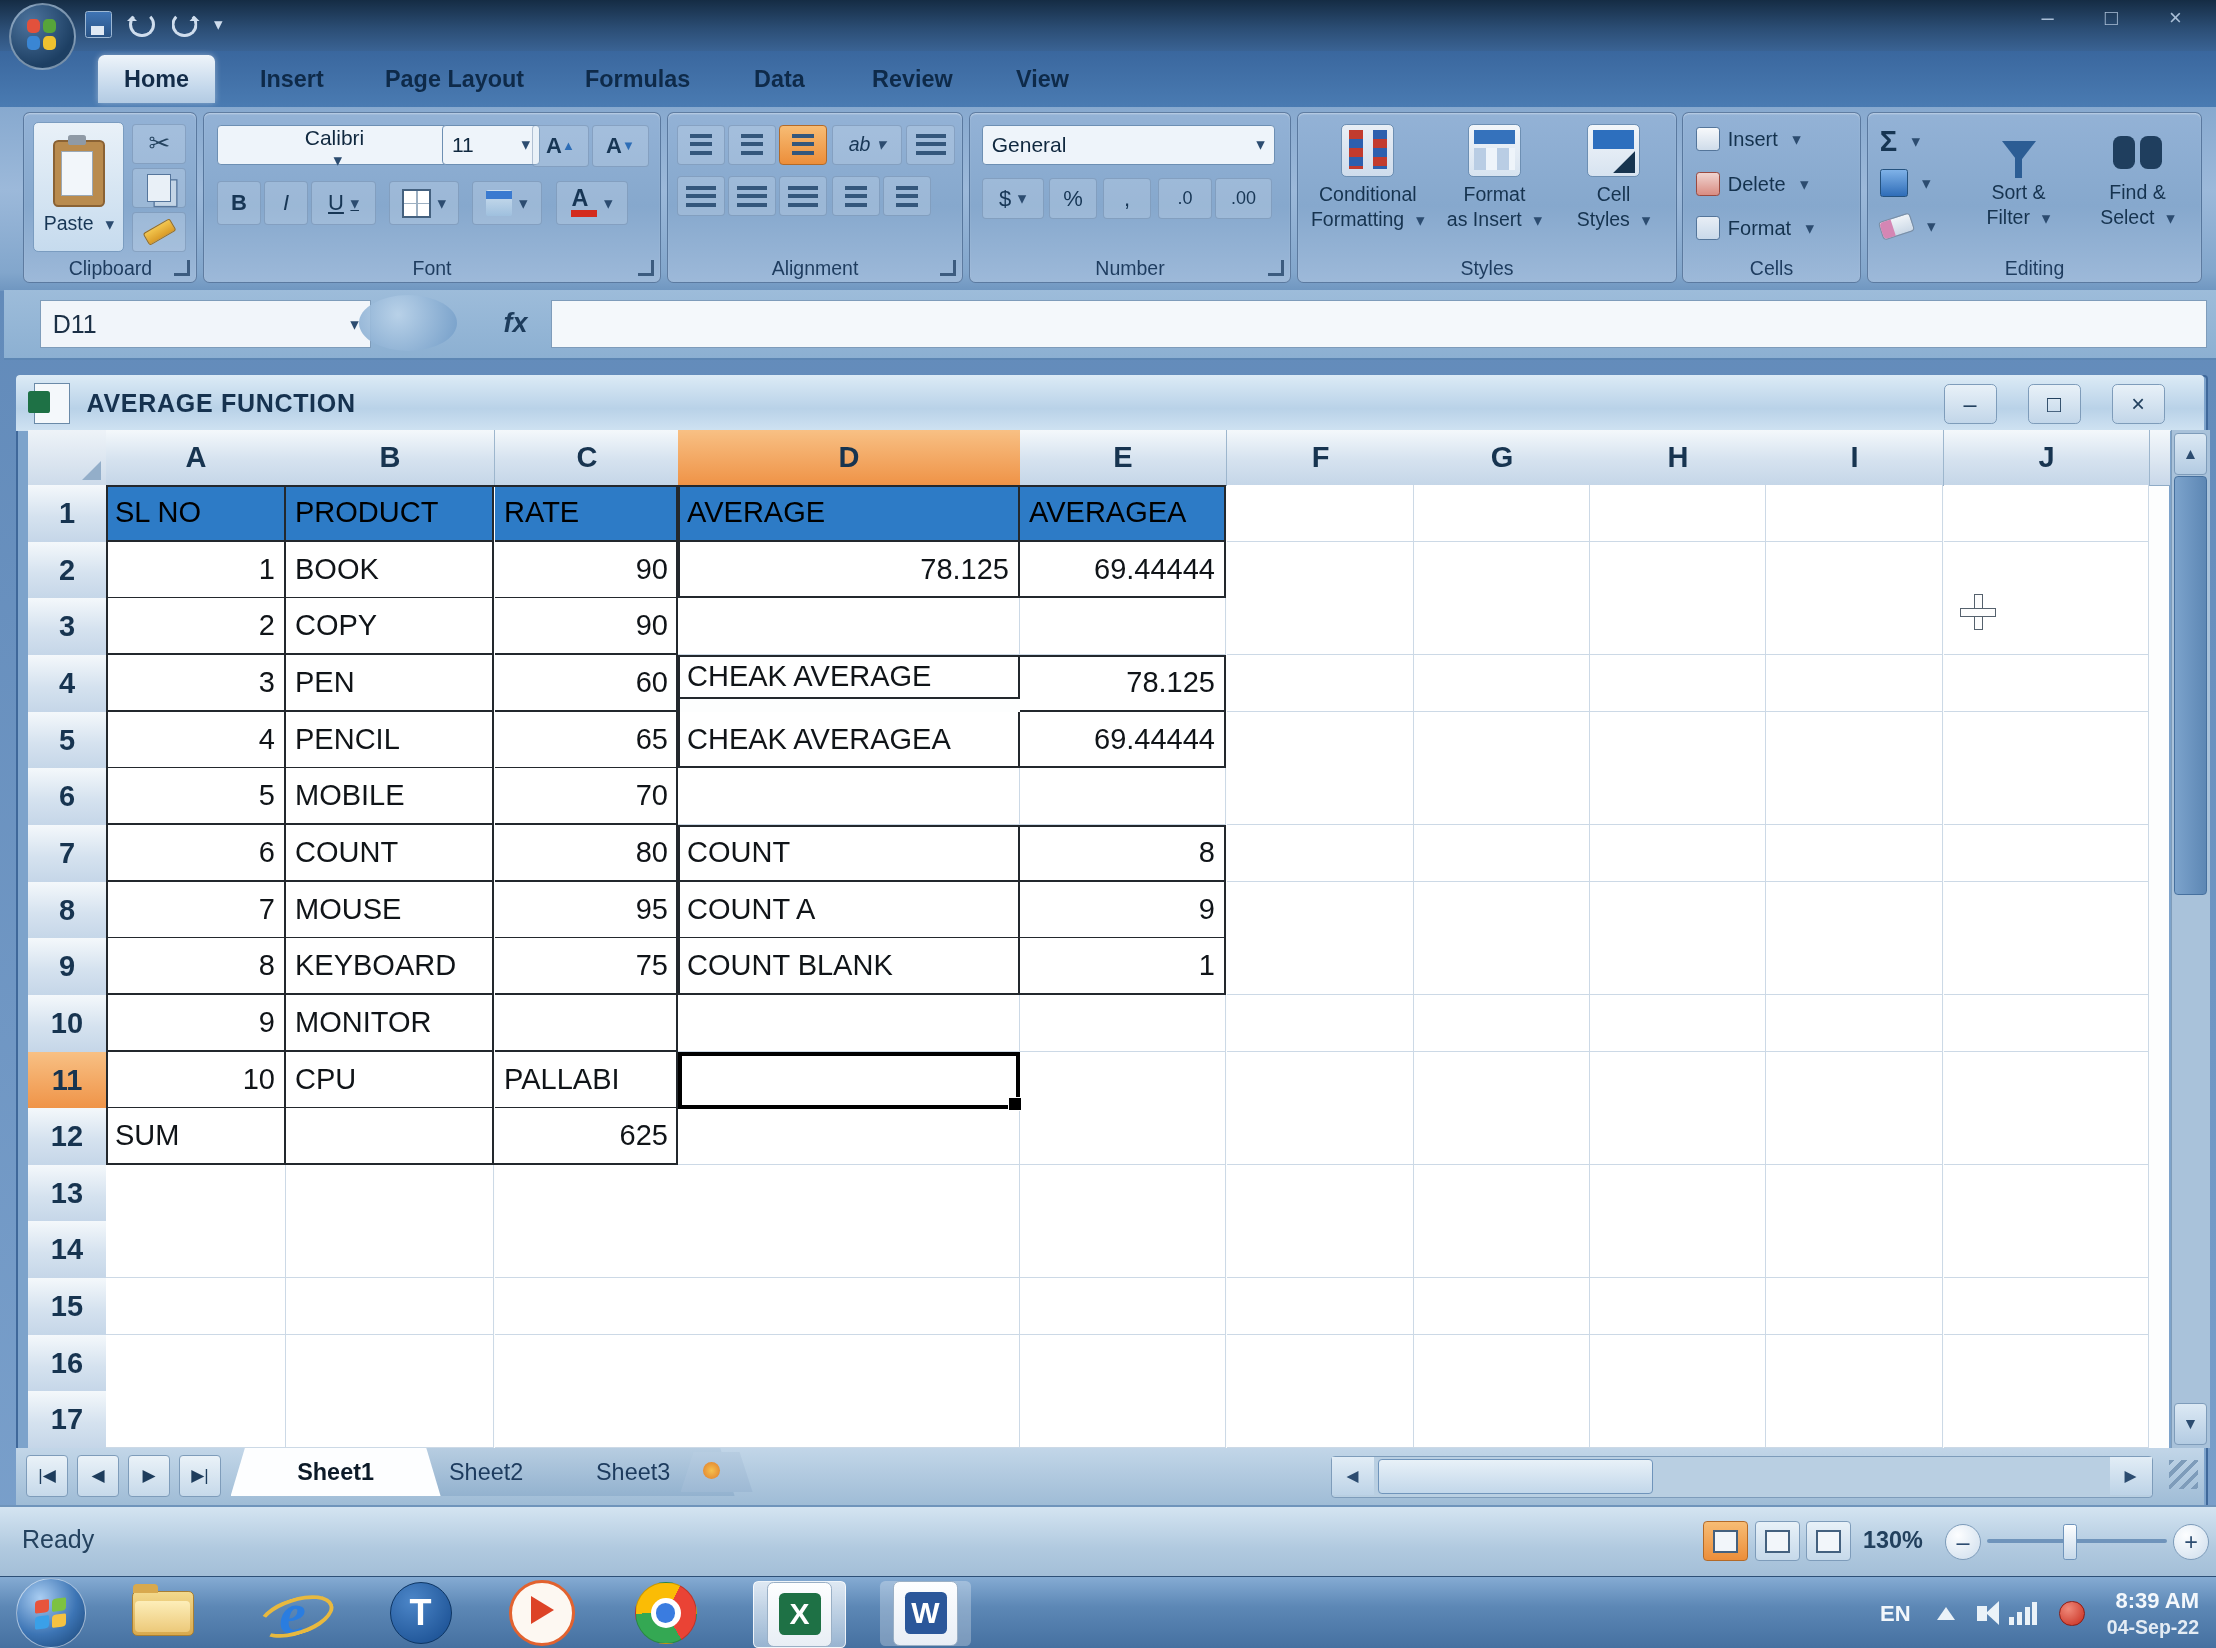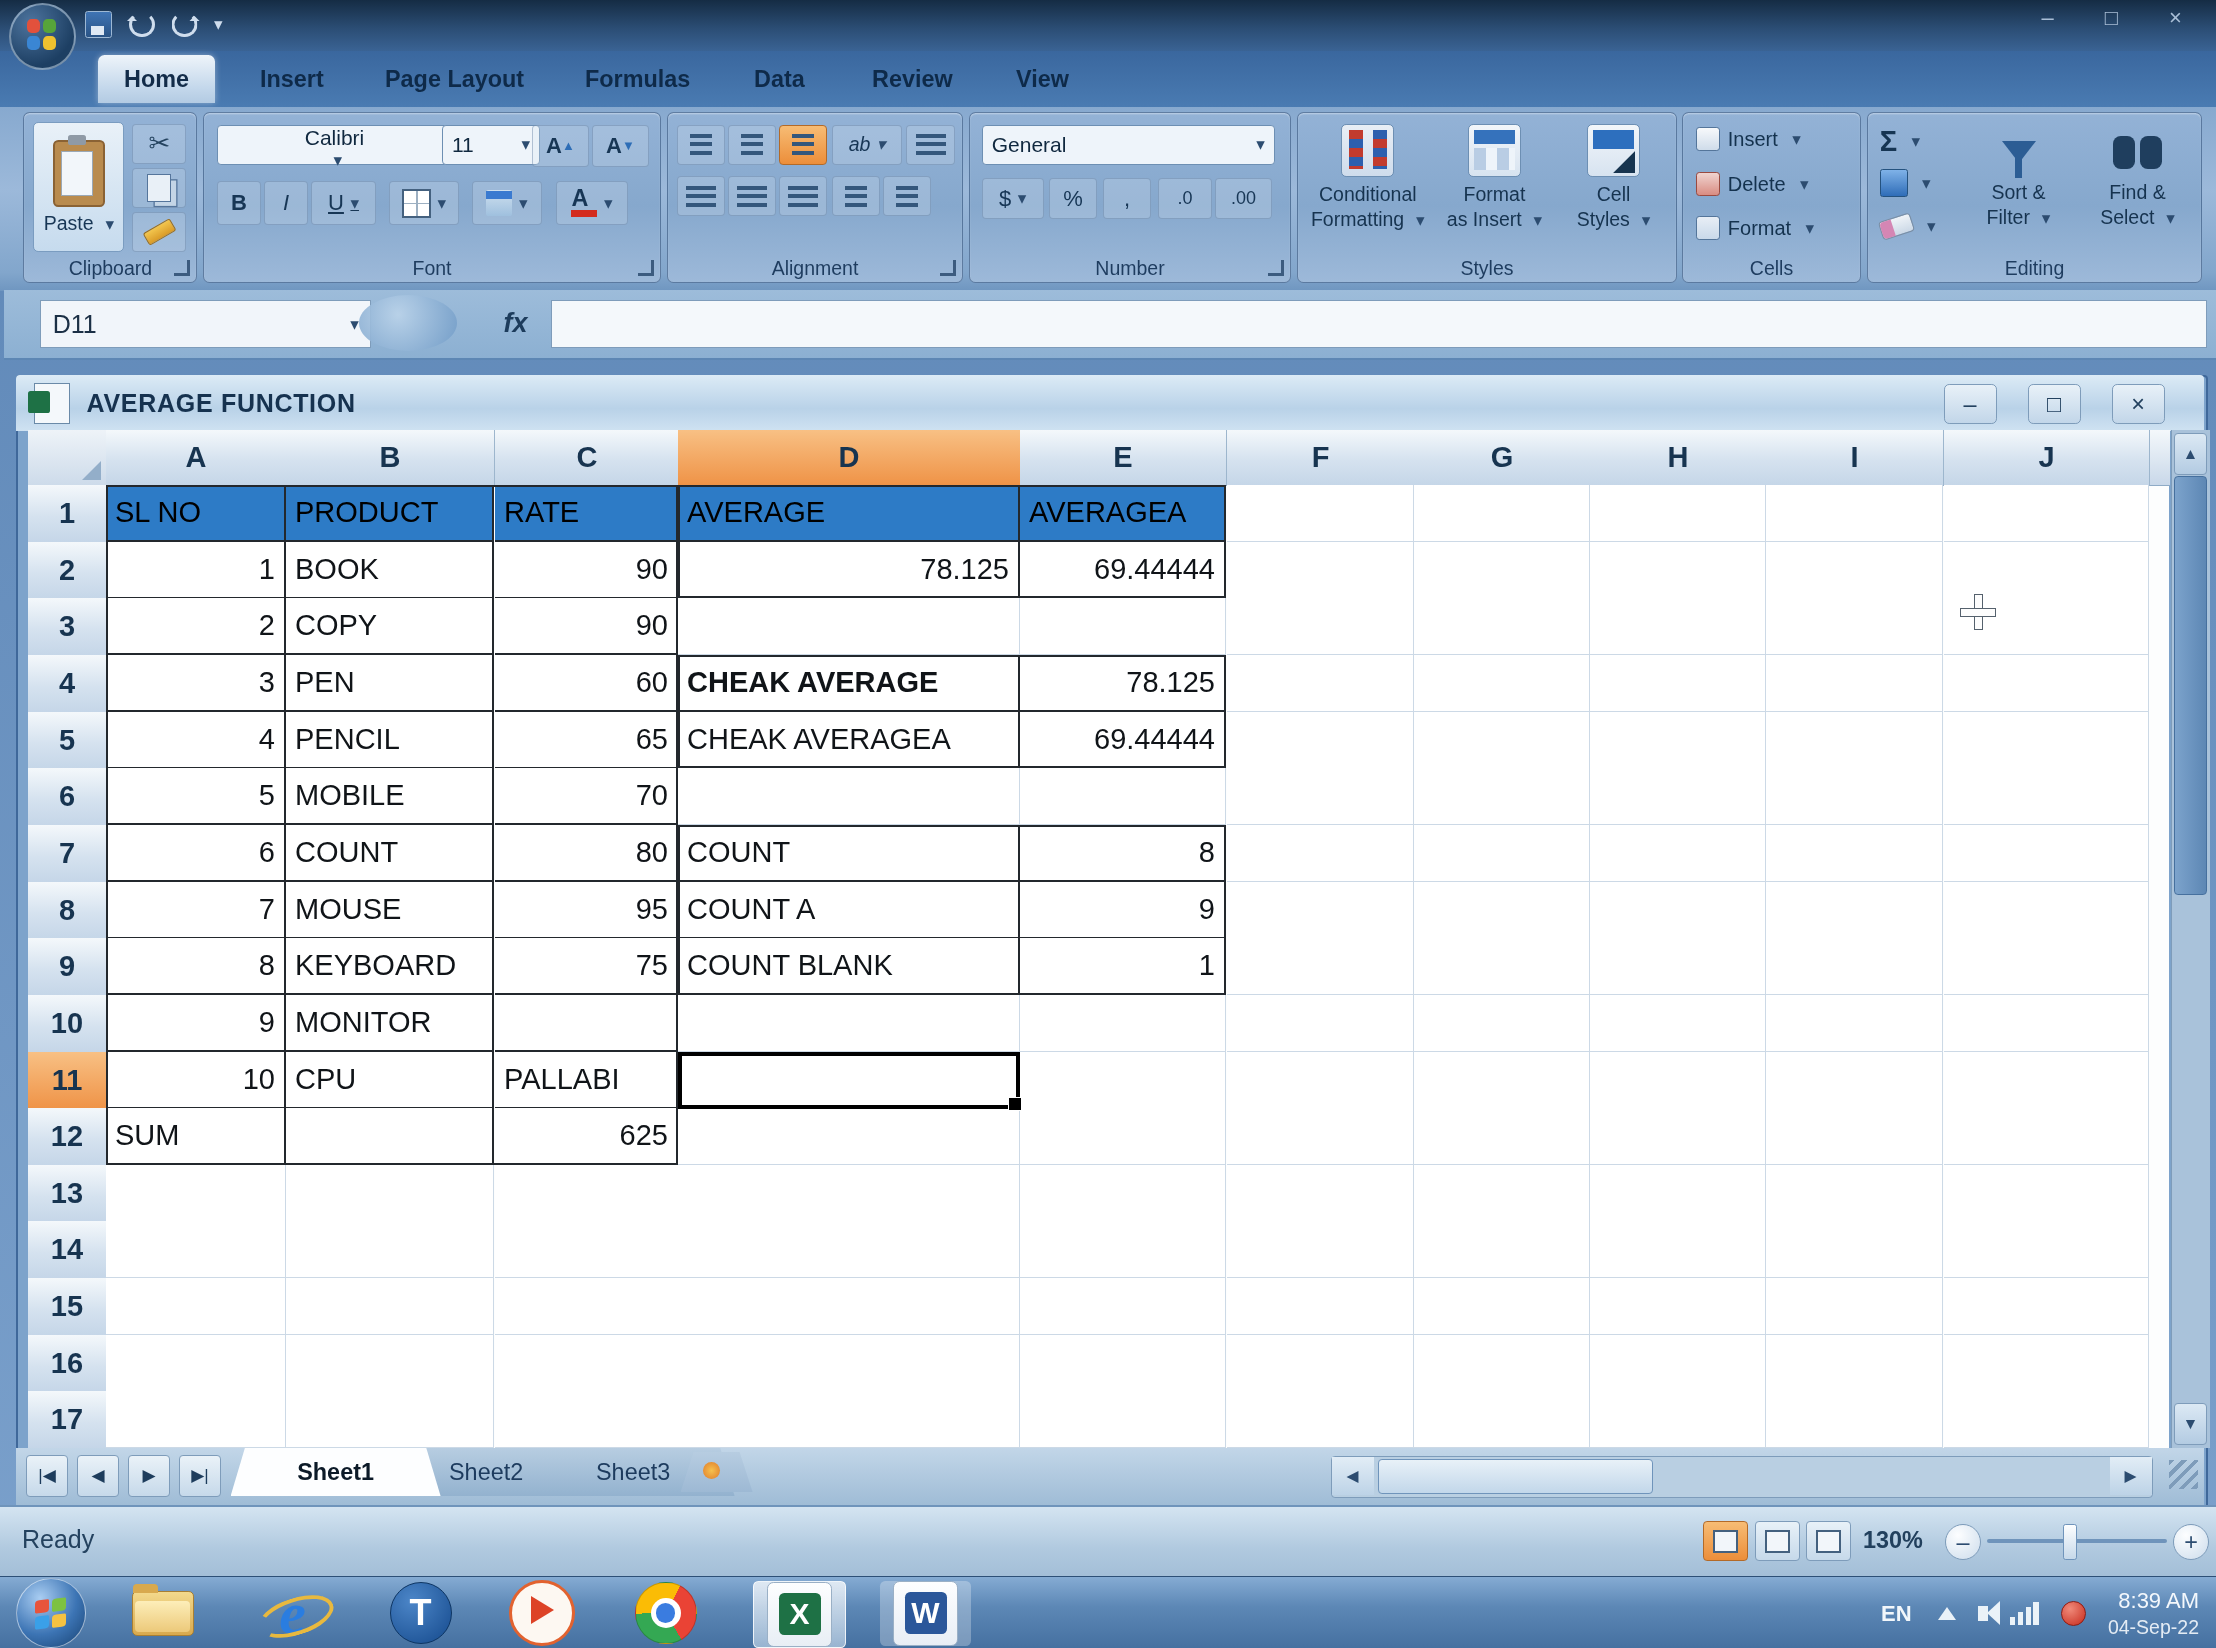--- a/index.html
+++ b/index.html
@@ -219,21 +219,21 @@
   .wd-sq{width:42px;height:42px;background:#2b579a;border-radius:5.2px;color:#fff;font-size:30px;font-weight:bold;display:flex;align-items:center;justify-content:center;}
   .tray{position:absolute;right:0;top:0;height:73px;display:flex;align-items:center;}
   .tray-lang{font-size:22px;color:#f2f7fb;font-weight:bold;margin-right:26px;}
   .tr-ic{margin-right:22px;position:relative;}
   .tr-up{width:0;height:0;border-left:9px solid transparent;border-right:9px solid transparent;border-bottom:13px solid #eaf2f8;}
   .tr-speaker{width:10.4px;height:14.3px;background:#eaf2f8;position:relative;}
   .tr-speaker::after{content:"";position:absolute;left:9px;top:-5.2px;border-right:13px solid #eaf2f8;border-top:12.4px solid transparent;border-bottom:12.4px solid transparent;}
   .tr-net{display:flex;align-items:flex-end;gap:2.6px;}
   .tr-net i{width:5.2px;background:#eaf2f8;display:block;}
   .tr-red{width:23.4px;height:23.4px;border-radius:50%;background:radial-gradient(circle at 35% 30%,#f08a7a,#c62a1c);border:1.3px solid #8e1c12;}
-  .clock{text-align:right;margin-right:17px;color:#f4f8fc;line-height:26px;}
+  .clock{text-align:right;margin-right:17px;color:#f4f8fc;line-height:26px;font-weight:bold;}
   .clock .t{font-size:22px;} .clock .d{font-size:19.5px;opacity:.9;}
 
   
   .cursor-plus{position:absolute;left:1960px;top:594px;width:36px;height:36px;z-index:40;}
   .cursor-plus::before{content:"";position:absolute;left:13.7px;top:0;width:9px;height:36px;background:#fdfdfd;border:1.3px solid #55616d;box-sizing:border-box;}
   .cursor-plus::after{content:"";position:absolute;left:0;top:13.7px;width:36px;height:9px;background:#fdfdfd;border:1.3px solid #55616d;box-sizing:border-box;}
 </style>
 </head>
 <body>
 
@@ -528,21 +528,21 @@
       <div class="cell" style="left: 678px; top: 598px; width: 342px; height: 57px;"></div>
       <div class="cell" style="left: 1020px; top: 598px; width: 206px; height: 57px;"></div>
       <div class="cell" style="left: 1227px; top: 598px; width: 187px; height: 57px;"></div>
       <div class="cell" style="left: 1414px; top: 598px; width: 176px; height: 57px;"></div>
       <div class="cell" style="left: 1590px; top: 598px; width: 176px; height: 57px;"></div>
       <div class="cell" style="left: 1766px; top: 598px; width: 177px; height: 57px;"></div>
       <div class="cell" style="left: 1944px; top: 598px; width: 205px; height: 57px;"></div>
       <div class="cell darkb num" style="left: 106px; top: 655px; width: 180px; height: 57px;">3</div>
       <div class="cell darkb" style="left: 286px; top: 655px; width: 208px; height: 57px;">PEN</div>
       <div class="cell darkb num" style="left: 495px; top: 655px; width: 184px; height: 57px;">60</div>
-      <div class="cell darkb" style="left: 678px; top: 655px; width: 342px; height: 57px; font-weight: bold;">CHEAK AVERAGE</div>
+      <div class="cell darkb" style="left: 678px; top: 655px; width: 342px; height: 44px;">CHEAK AVERAGE</div>
       <div class="cell darkb num" style="left: 1020px; top: 655px; width: 206px; height: 57px;">78.125</div>
       <div class="cell" style="left: 1227px; top: 655px; width: 187px; height: 57px;"></div>
       <div class="cell" style="left: 1414px; top: 655px; width: 176px; height: 57px;"></div>
       <div class="cell" style="left: 1590px; top: 655px; width: 176px; height: 57px;"></div>
       <div class="cell" style="left: 1766px; top: 655px; width: 177px; height: 57px;"></div>
       <div class="cell" style="left: 1944px; top: 655px; width: 205px; height: 57px;"></div>
       <div class="cell darkb num" style="left: 106px; top: 712px; width: 180px; height: 57px;">4</div>
       <div class="cell darkb" style="left: 286px; top: 712px; width: 208px; height: 57px;">PENCIL</div>
       <div class="cell darkb num" style="left: 495px; top: 712px; width: 184px; height: 57px;">65</div>
       <div class="cell darkb" style="left: 678px; top: 712px; width: 342px; height: 57px;">CHEAK AVERAGEA</div>

